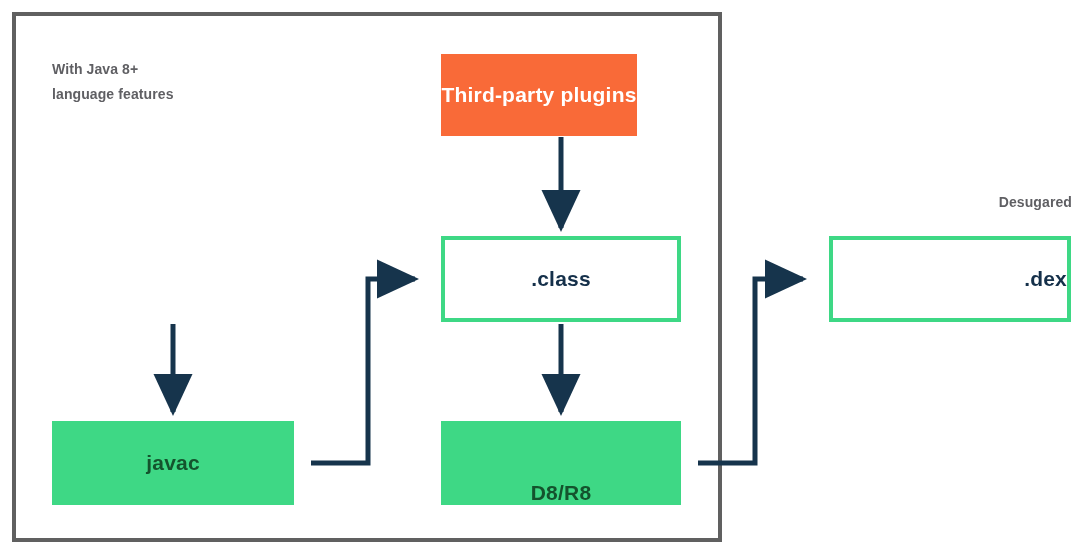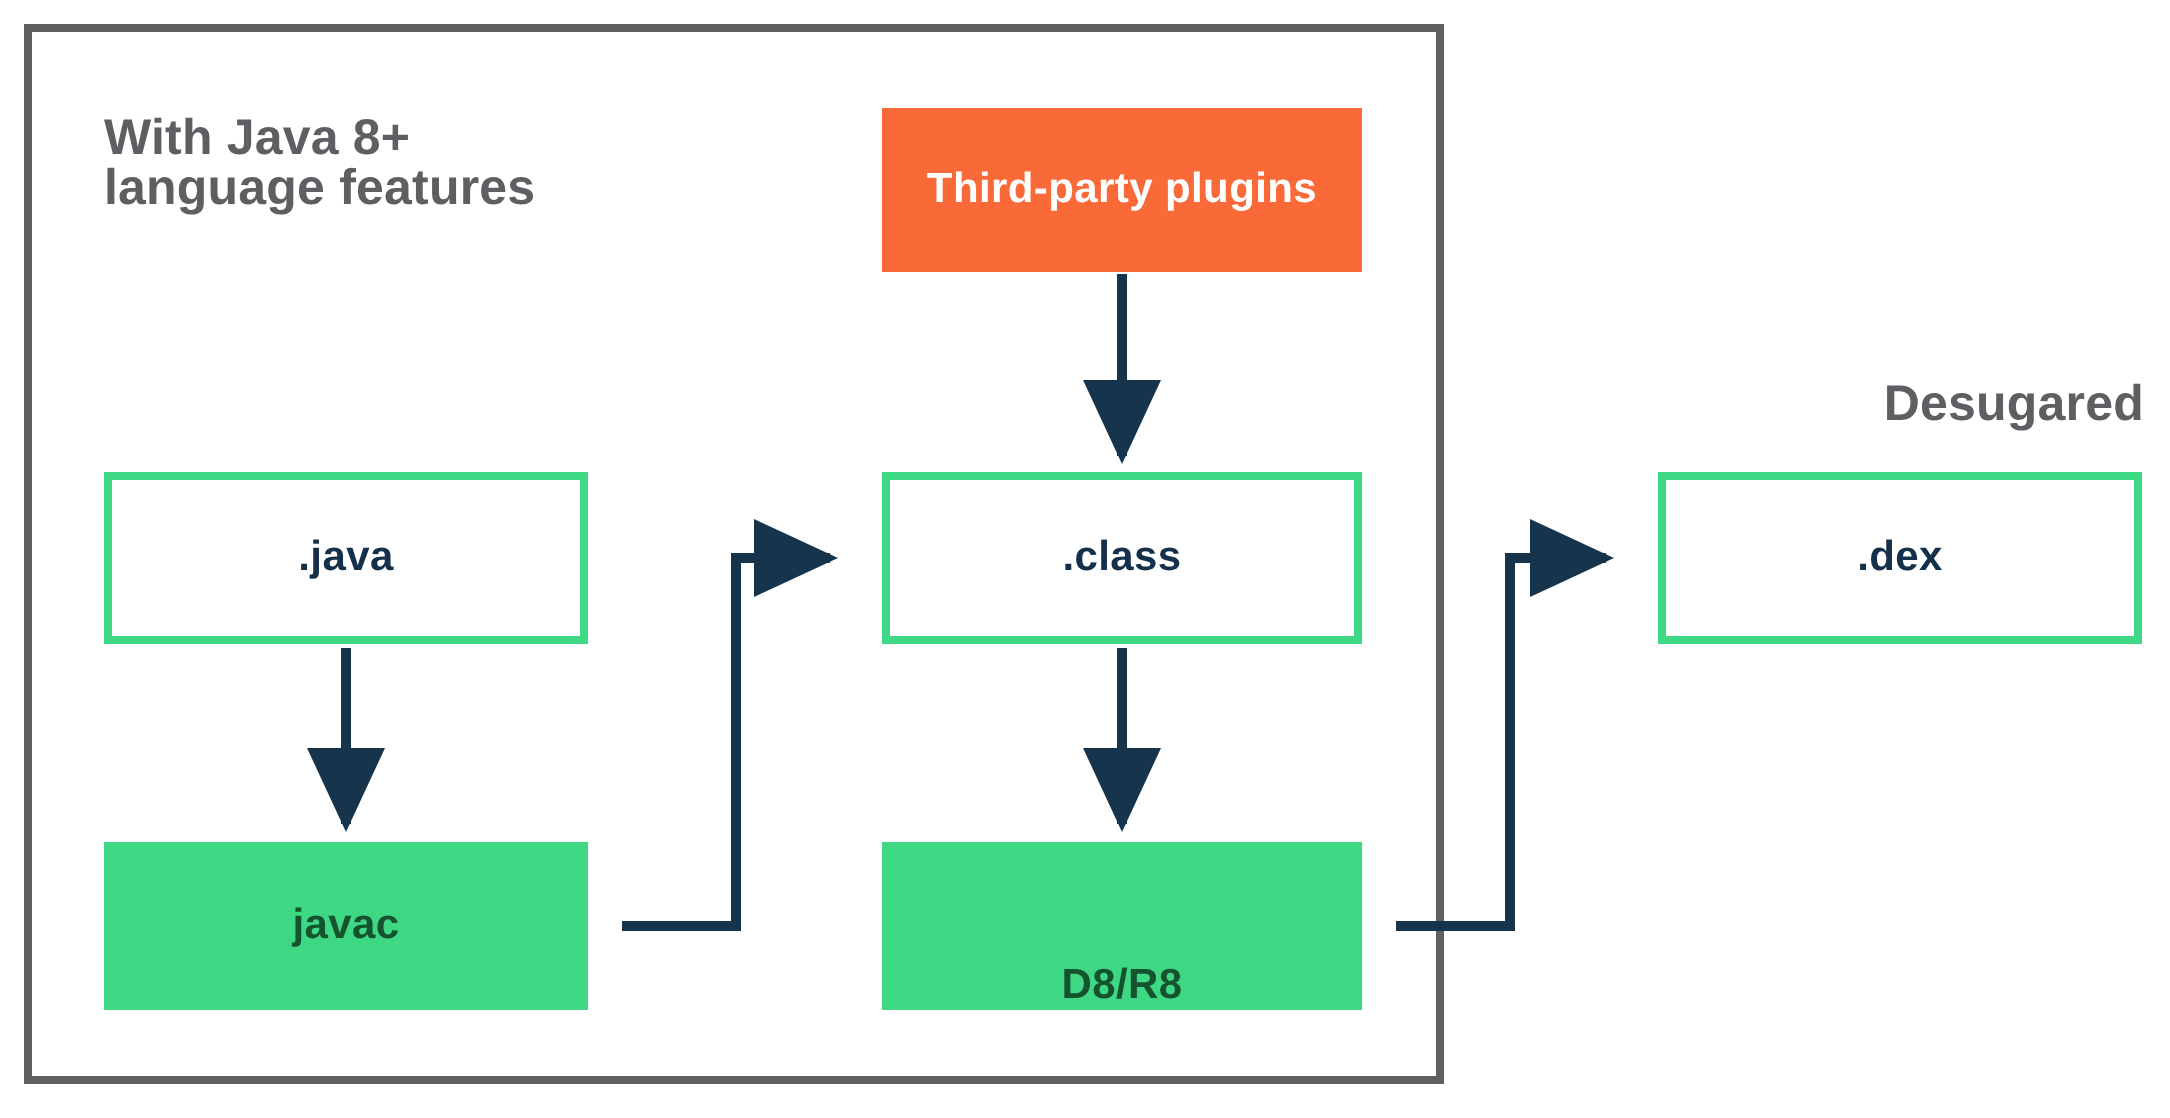--- a/index.html
+++ b/index.html
@@ -23,21 +23,21 @@
     top: 12px;
     width: 710px;
     height: 530px;
     border: 4px solid #606060;
     box-sizing: border-box;
   }
   .note-label {
     position: absolute;
     color: #5f5f63;
     font-weight: bold;
-    font-size: 25px;
+    font-size: 14px;
     line-height: 25px;
     letter-spacing: 0.1px;
   }
   #note-java8 {
     left: 52px;
     top: 57px;
     width: 260px;
   }
   #note-desugared {
     left: 870px;
@@ -63,24 +63,24 @@
   .node.filled-green {
     background: #3ed885;
     border: none;
     color: #14532d;
   }
   .node.filled-orange {
     background: #f96a38;
     border: none;
     color: #ffffff;
   }
-  #node-third-party { left: 441px; top: 54px;  width: 240px; height: 82px; }
+  #node-third-party { left: 441px; top: 54px;  width: 196px; height: 82px; }
   #node-java       { left: 52px;  top: 236px; width: 242px; height: 86px; }
   #node-class      { left: 441px; top: 236px; width: 240px; height: 86px; text-align: center; }
-  #node-dex        { left: 829px; top: 236px; width: 242px; height: 86px; }
+  #node-dex        { left: 829px; top: 236px; width: 242px; height: 86px; justify-content: flex-end; }
   #node-javac      { left: 52px;  top: 421px; width: 242px; height: 84px; }
   #node-d8r8       { left: 441px; top: 421px; width: 240px; height: 84px; align-items: flex-end; }
 
   #connector-layer {
     position: absolute;
     left: 0;
     top: 0;
     width: 1085px;
     height: 559px;
     pointer-events: none;
@@ -115,23 +115,20 @@
 
     <path d="M 311 463 L 368 463 L 368 279 L 415 279" fill="none" stroke="#16344c" stroke-width="5" stroke-linejoin="miter" marker-end="url(#arrowhead)"></path>
 
     <path d="M 698 463 L 755 463 L 755 279 L 803 279" fill="none" stroke="#16344c" stroke-width="5" stroke-linejoin="miter" marker-end="url(#arrowhead)"></path>
   </svg>
 
   <div class="node filled-orange" id="node-third-party">
     <span>Third-party plugins</span>
   </div>
 
-  <div class="node outline" id="node-java">
-    <span>.java</span>
-  </div>
 
   <div class="node outline" id="node-class">
     <span>.class</span>
   </div>
 
   <div class="node outline" id="node-dex">
     <span>.dex</span>
   </div>
 
   <div class="node filled-green" id="node-javac">

